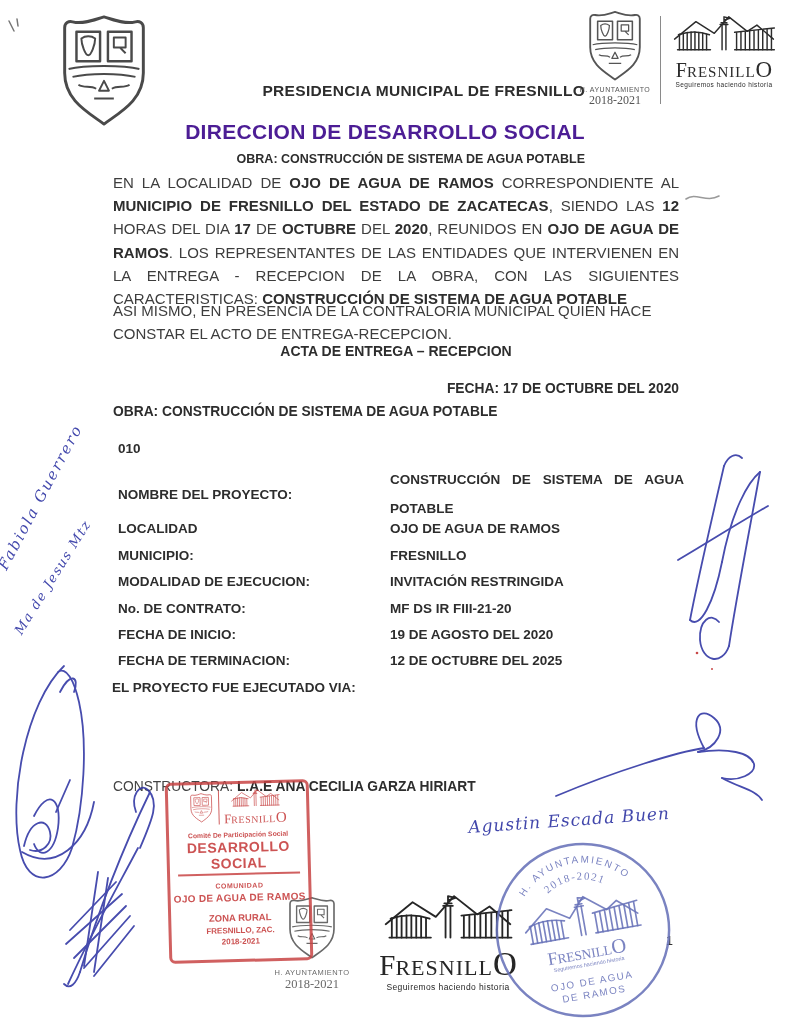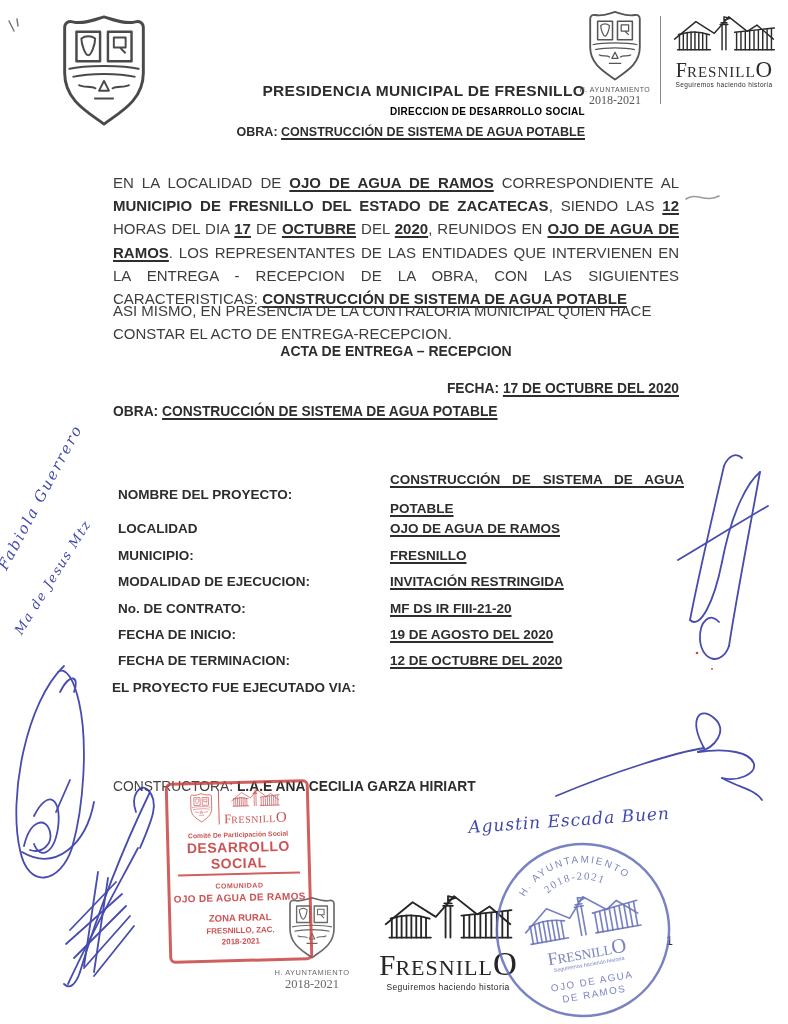--- a/index.html
+++ b/index.html
@@ -4,27 +4,27 @@
 <style>
   * { margin:0; padding:0; box-sizing:border-box; }
   html,body { background:#e8e8e8; }
   .page {
     position:relative; width:788px; height:1024px; margin:0 auto;
     background:#ffffff; overflow:hidden;
     font-family:"Liberation Sans", sans-serif; color:#3a3a3a;
   }
   .abs { position:absolute; }
   .b { font-weight:bold; color:#2e2e2e; }
-  .u { text-decoration:underline; text-decoration-thickness:1.5px; text-underline-offset:2px; }
+  .u { text-decoration-thickness:1.5px; text-underline-offset:2px; }
 
   
   .crest-left { left:38px; top:12px; width:132px; height:118px; color:#4a4a4a; }
   .title-block { left:175px; top:82px; width:410px; text-align:right; }
   .title-block .t1 { font-size:15.5px; font-weight:bold; color:#2d2d2d; letter-spacing:.3px; }
-  .title-block .t2 { font-size:10px; font-weight:bold; color:#000000; letter-spacing:.3px; margin-top:6px; }
+  .title-block .t2 { font-size:21px; font-weight:bold; color:#4c1d95; letter-spacing:.3px; margin-top:20px; }
   .title-block .t3 { font-size:12.5px; font-weight:bold; color:#2d2d2d; margin-top:8px; }
   .shield-right { left:584px; top:8px; width:62px; height:76px; color:#555; }
   .shield-cap { left:566px; top:86px; width:98px; text-align:center; color:#555; }
   .shield-cap .c1 { font-size:7px; letter-spacing:.5px; }
   .shield-cap .c2 { font-size:12px; font-family:"Liberation Serif",serif; }
   .hdr-divider { left:660px; top:16px; width:1px; height:88px; background:#8a8a8a; }
   .logo-tr { left:666px; top:12px; width:116px; text-align:center; color:#2c2c2c; }
   .logo-tr svg { width:112px; height:46px; display:block; margin:0 auto; }
   .brand { font-family:"Liberation Serif",serif; line-height:1; color:inherit; white-space:nowrap; }
   .brand-tr .bf { font-size:20px; } .brand-tr .bm { font-size:15px; letter-spacing:1px; } .brand-tr .bo { font-size:23px; }
@@ -165,20 +165,21 @@
 
   <div class="abs para p1"><span>EN LA LOCALIDAD DE </span><span class="b u">OJO DE AGUA DE RAMOS</span><span> CORRESPONDIENTE AL </span><span class="b">MUNICIPIO DE FRESNILLO DEL ESTADO DE ZACATECAS</span><span>, SIENDO LAS </span><span class="b u">12</span><span> HORAS DEL DIA </span><span class="b u">17</span><span> DE </span><span class="b u">OCTUBRE</span><span> DEL </span><span class="b u">2020</span><span>, REUNIDOS EN </span><span class="b u">OJO DE AGUA DE RAMOS</span><span>. LOS REPRESENTANTES DE LAS ENTIDADES QUE INTERVIENEN EN LA ENTREGA - RECEPCION DE LA OBRA, CON LAS SIGUIENTES CARACTERISTICAS: </span><span class="b u">CONSTRUCCIÓN DE SISTEMA DE AGUA POTABLE</span></div>
   <div class="abs acta">ACTA DE ENTREGA – RECEPCION</div>
   <div class="abs para p2">ASI MISMO, EN PRESENCIA DE LA CONTRALORIA MUNICIPAL QUIEN HACE CONSTAR EL ACTO DE ENTREGA-RECEPCION.</div>
 
   <div class="abs fecha"><span>FECHA:  </span><span class="u">17 DE OCTUBRE DEL 2020</span></div>
   <div class="abs obra-line"><span>OBRA: </span><span class="u">CONSTRUCCIÓN DE SISTEMA DE AGUA POTABLE</span></div>
 
   <div class="abs fields">
     <div class="frow">
+        <div class="fvalue u">010</div>
       </div>
     <div class="frow tall">
         <div class="flabel">NOMBRE DEL PROYECTO:</div>
         <div class="fvalue2">
           <div class="u just">CONSTRUCCIÓN DE SISTEMA DE AGUA</div>
           <div class="u">POTABLE</div>
         </div>
       </div>
     <div class="frow">
         <div class="flabel">LOCALIDAD</div>
@@ -195,21 +196,21 @@
     <div class="frow">
         <div class="flabel">No. DE CONTRATO:</div>
         <div class="fvalue u">MF DS IR FIII-21-20</div>
       </div>
     <div class="frow">
         <div class="flabel">FECHA DE INICIO:</div>
         <div class="fvalue u">19 DE AGOSTO DEL 2020</div>
       </div>
     <div class="frow">
         <div class="flabel">FECHA DE TERMINACION:</div>
-        <div class="fvalue u">12 DE OCTUBRE DEL 2020</div>
+        <div class="fvalue u">12 DE OCTUBRE DEL 2025</div>
       </div>
     <div class="frow">
         <div class="flabel lastlabel" style="width:auto">EL PROYECTO FUE EJECUTADO VIA:</div>
       </div>
   </div>
 
   <div class="abs exec exec1"><span>CONSTRUCTORA: </span><span class="name">L.A.E ANA CECILIA GARZA HIRIART</span></div>
 
   <div class="abs hand hw1">Fabiola Guerrero</div>
   <div class="abs hand hw2">Ma de Jesus Mtz</div>

